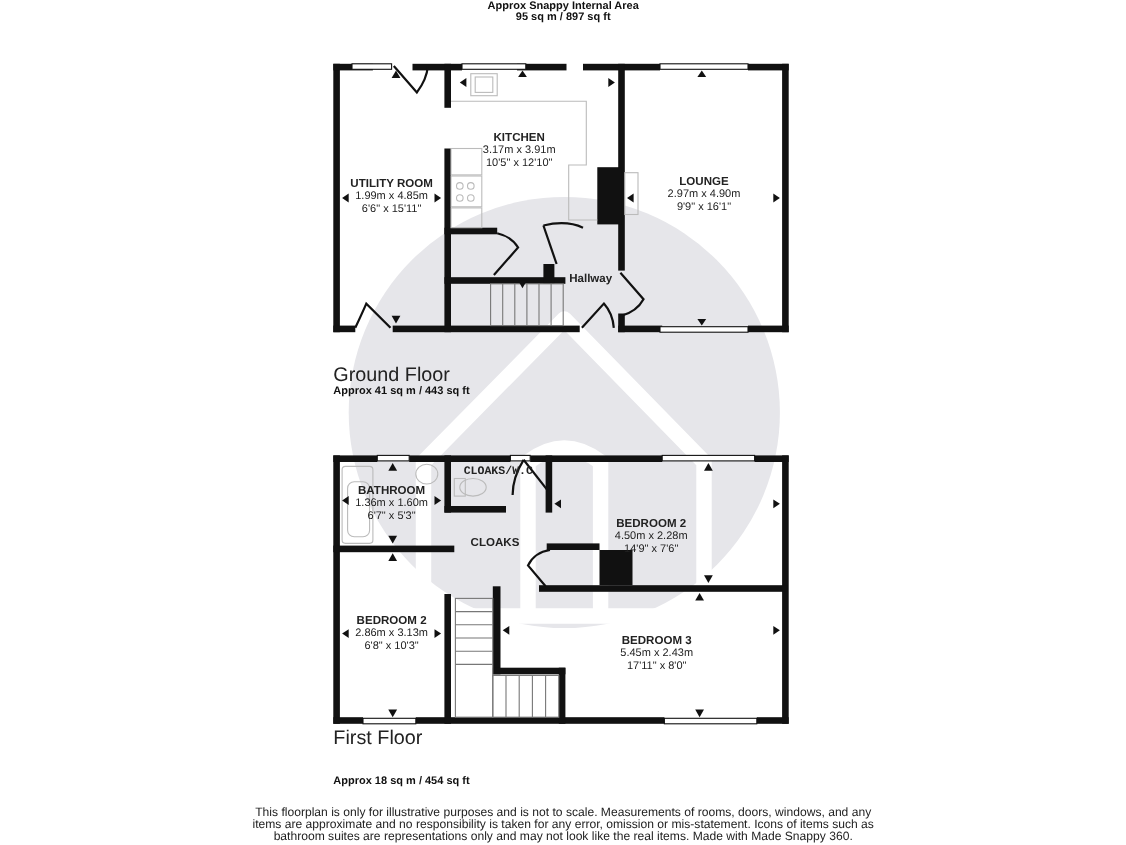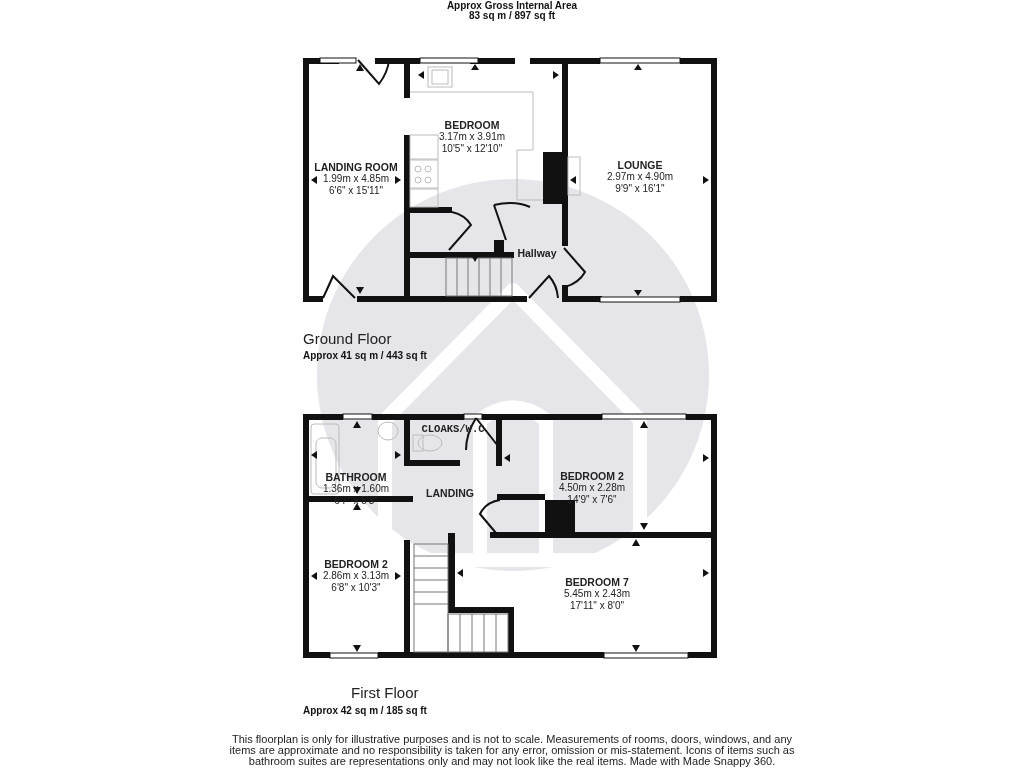--- a/index.html
+++ b/index.html
@@ -2,21 +2,21 @@
 <html><head>
 <meta charset="utf-8">
 <style>
   html, body { margin:0; padding:0; background:#ffffff; }
   body { width:1024px; height:768px; position:relative; overflow:hidden; font-family:"Liberation Sans", sans-serif; color:#111; }
   .abs { position:absolute; }
   .title { left:0; width:1024px; text-align:center; font-weight:bold; font-size:10px; line-height:11px; }
   #plan-svg { position:absolute; left:0; top:0; width:1024px; height:768px; }
   .room-label { position:absolute; text-align:center; font-size:10px; line-height:12px; color:#222; white-space:nowrap; }
   .room-label .name { font-weight:bold; font-size:10.5px; }
-  .floor-name { position:absolute; font-size:15px; color:#222;text-align:right; }
+  .floor-name { position:absolute; font-size:18px; color:#222;text-align:right; }
   .floor-area { position:absolute; font-size:10px; font-weight:bold; color:#111; }
   .disclaimer { position:absolute; left:220px; width:584px; top:734px; text-align:center; font-size:11px; line-height:11px; color:#222; }
 </style>
 </head>
 <body>
 
 <svg id="plan-svg" viewBox="0 0 1024 768" xmlns="http://www.w3.org/2000/svg">
 
   <g>
     <circle cx="513" cy="375" r="196" fill="#e6e6ea"></circle>
@@ -175,68 +175,68 @@
     <polygon points="709,458 703,454 703,462"></polygon>
     <polygon points="640,428 644,421 648,428"></polygon>
     <polygon points="640,523 644,530 648,523"></polygon>
     <polygon points="457,573 463,569 463,577"></polygon>
     <polygon points="709,573 703,569 703,577"></polygon>
     <polygon points="632,546 636,539 640,546"></polygon>
     <polygon points="632,645 636,652 640,645"></polygon>
   </g>
 </svg>
 
-<div class="abs title" style="top:0px;">Approx Gross Internal Area</div>
-<div class="abs title" style="top:10px;">83 sq m / 897 sq ft</div>
+<div class="abs title" style="top:0px;">Approx Snappy Internal Area</div>
+<div class="abs title" style="top:10px;">95 sq m / 897 sq ft</div>
 
 <div class="room-label" style="left:304px; top:161px; width:104px;">
-  <div class="name">LANDING ROOM</div>
+  <div class="name">UTILITY ROOM</div>
   <div>1.99m x 4.85m</div>
   <div>6'6" x 15'11"</div>
 </div>
 <div class="room-label" style="left:412px; top:119px; width:120px;">
-  <div class="name">BEDROOM</div>
+  <div class="name">KITCHEN</div>
   <div>3.17m x 3.91m</div>
   <div>10'5" x 12'10"</div>
 </div>
 <div class="room-label" style="left:580px; top:159px; width:120px;">
   <div class="name">LOUNGE</div>
   <div>2.97m x 4.90m</div>
   <div>9'9" x 16'1"</div>
 </div>
 <div class="room-label" style="left:512px; top:247px; width:50px;">
   <div class="name">Hallway</div>
 </div>
 
 <div class="floor-name" style="left:303px; top:330px;">Ground Floor</div>
 <div class="floor-area" style="left:303px; top:350px;">Approx 41 sq m / 443 sq ft</div>
 
-<div class="room-label" style="left:308px; top:440px; width:96px;margin-top:31px;">
+<div class="room-label" style="left:308px; top:440px; width:96px;">
   <div class="name">BATHROOM</div>
   <div>1.36m x 1.60m</div>
   <div>6'7" x 5'3"</div>
 </div>
 <div class="room-label" style="left:412px; top:423px; width:82px;font-family:Liberation Mono, monospace;">
   <div class="name">CLOAKS/W.C</div>
 </div>
 <div class="room-label" style="left:532px; top:470px; width:120px;">
   <div class="name">BEDROOM 2</div>
   <div>4.50m x 2.28m</div>
   <div>14'9" x 7'6"</div>
 </div>
 <div class="room-label" style="left:418px; top:487px; width:64px;">
-  <div class="name">LANDING</div>
+  <div class="name">CLOAKS</div>
 </div>
 <div class="room-label" style="left:308px; top:558px; width:96px;">
   <div class="name">BEDROOM 2</div>
   <div>2.86m x 3.13m</div>
   <div>6'8" x 10'3"</div>
 </div>
 <div class="room-label" style="left:537px; top:576px; width:120px;">
-  <div class="name">BEDROOM 7</div>
+  <div class="name">BEDROOM 3</div>
   <div>5.45m x 2.43m</div>
   <div>17'11" x 8'0"</div>
 </div>
 
-<div class="floor-name" style="left:303px; top:684px;margin-left:48px;">First Floor</div>
-<div class="floor-area" style="left:303px; top:705px;">Approx 42 sq m / 185 sq ft</div>
+<div class="floor-name" style="left:303px; top:660px;">First Floor</div>
+<div class="floor-area" style="left:303px; top:705px;">Approx 18 sq m / 454 sq ft</div>
 
 <div class="disclaimer">This floorplan is only for illustrative purposes and is not to scale. Measurements of rooms, doors, windows, and any items are approximate and no responsibility is taken for any error, omission or mis-statement. Icons of items such as bathroom suites are representations only and may not look like the real items. Made with Made Snappy 360.</div>
 
 </body></html>

